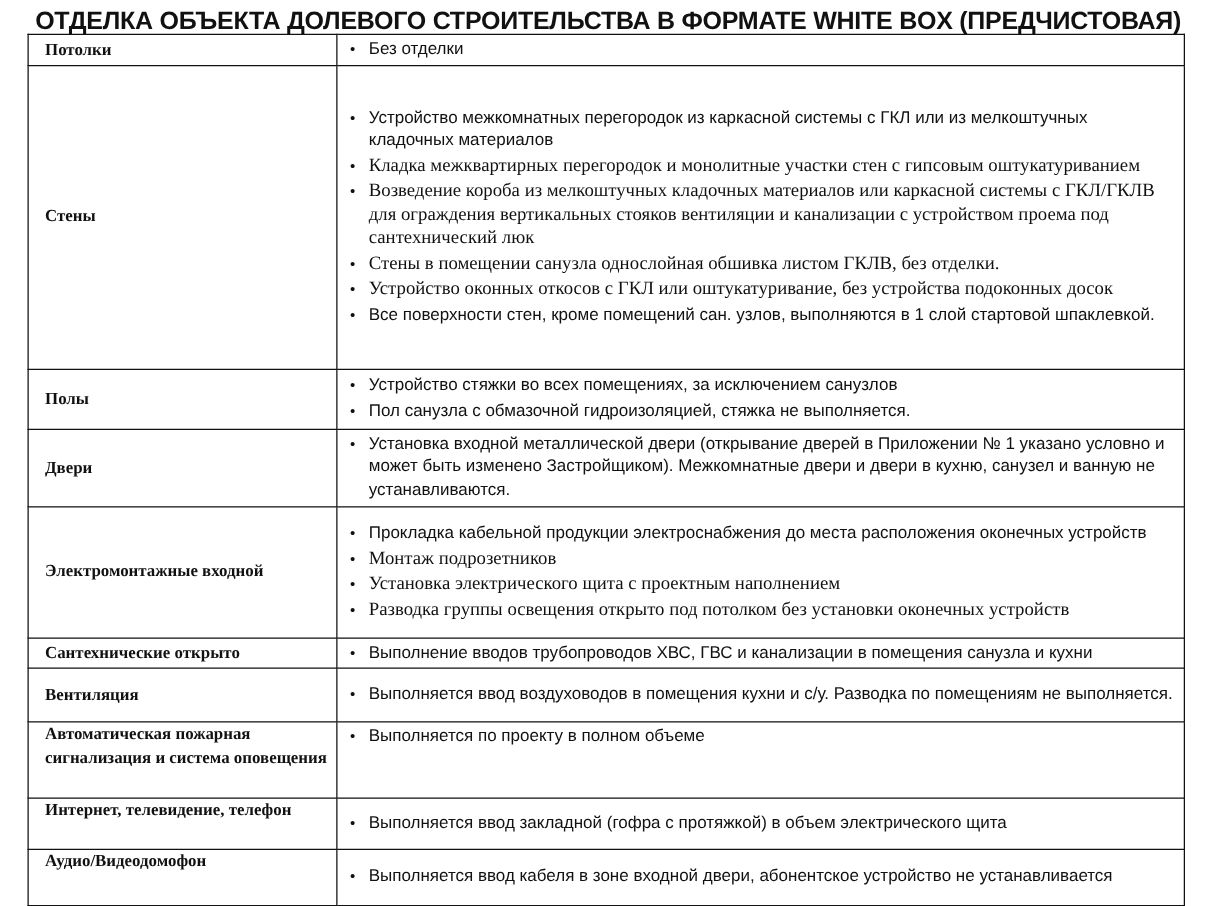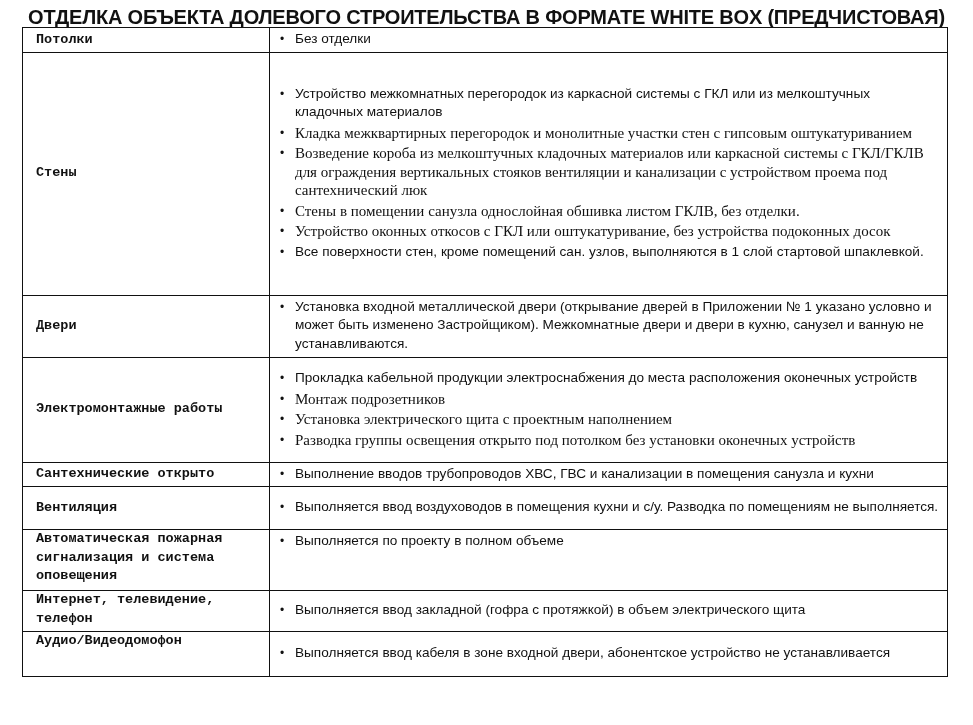--- a/index.html
+++ b/index.html
@@ -9,21 +9,21 @@
     font-family: "Liberation Sans", sans-serif; font-weight: bold; font-size: 20px;
     letter-spacing: -0.2px;
   }
   table {
     position: absolute; left: 22px; top: 27px; width: 926px;
     border-collapse: collapse; table-layout: fixed;
   }
   td { border: 1.5px solid #111; vertical-align: middle; padding: 0; }
   td.label {
     width: 233px; padding-left: 13px;
-    font-family: Liberation Mono, monospace; font-weight: bold; font-size: 13.5px; line-height: 18.5px;
+    font-family: Liberation Serif, serif; font-weight: bold; font-size: 13.5px; line-height: 18.5px;
   }
   td.content { padding: 1px 6px 1px 8px; }
   ul { list-style: none; margin: 0; padding: 0; }
   li { position: relative; padding-left: 17px; font-size: 14px; line-height: 18.5px; margin: 1px 0 2px 0; }
   li.sans { font-family: "Liberation Sans", sans-serif; font-size: 13.6px; }
   li.serif { font-family: "Liberation Serif", serif; font-size: 15px; }
   .bullet { position: absolute; left: 2px; top: 0; font-family: "Liberation Sans", sans-serif; font-size: 12px; }
   td.label.top { vertical-align: top; }
   td.top { vertical-align: top; }
 </style>
@@ -48,30 +48,39 @@
           <ul>
             <li class="sans"><span class="bullet">•</span><span>Устройство межкомнатных перегородок из каркасной системы с ГКЛ или из мелкоштучных кладочных материалов</span></li>
             <li class="serif"><span class="bullet">•</span><span>Кладка межквартирных перегородок и монолитные участки стен с гипсовым оштукатуриванием</span></li>
             <li class="serif"><span class="bullet">•</span><span>Возведение короба из мелкоштучных кладочных материалов или каркасной системы с ГКЛ/ГКЛВ для ограждения вертикальных стояков вентиляции и канализации с устройством проема под сантехнический люк</span></li>
             <li class="serif"><span class="bullet">•</span><span>Стены в помещении санузла однослойная обшивка листом ГКЛВ, без отделки.</span></li>
             <li class="serif"><span class="bullet">•</span><span>Устройство оконных откосов с ГКЛ или оштукатуривание, без устройства подоконных досок</span></li>
             <li class="sans"><span class="bullet">•</span><span>Все поверхности стен, кроме помещений сан. узлов, выполняются в 1 слой стартовой шпаклевкой.</span></li>
           </ul>
         </td>
       </tr>
+      <tr style="height: 48px;">
+        <td class="label">Полы</td>
+        <td class="content">
+          <ul>
+            <li class="sans"><span class="bullet">•</span><span>Устройство стяжки во всех помещениях, за исключением санузлов</span></li>
+            <li class="sans"><span class="bullet">•</span><span>Пол санузла с обмазочной гидроизоляцией, стяжка не выполняется.</span></li>
+          </ul>
+        </td>
+      </tr>
       <tr style="height: 62px;">
         <td class="label">Двери</td>
         <td class="content">
           <ul>
             <li class="sans"><span class="bullet">•</span><span>Установка входной металлической двери (открывание дверей в Приложении № 1 указано условно и может быть изменено Застройщиком). Межкомнатные двери и двери в кухню, санузел и ванную не устанавливаются.</span></li>
           </ul>
         </td>
       </tr>
       <tr style="height: 105px;">
-        <td class="label">Электромонтажные работы</td>
+        <td class="label">Электромонтажные входной</td>
         <td class="content">
           <ul>
             <li class="sans"><span class="bullet">•</span><span>Прокладка кабельной продукции электроснабжения до места расположения оконечных устройств</span></li>
             <li class="serif"><span class="bullet">•</span><span>Монтаж подрозетников</span></li>
             <li class="serif"><span class="bullet">•</span><span>Установка электрического щита с проектным наполнением</span></li>
             <li class="serif"><span class="bullet">•</span><span>Разводка группы освещения открыто под потолком без установки оконечных устройств</span></li>
           </ul>
         </td>
       </tr>
       <tr style="height: 23px;">

